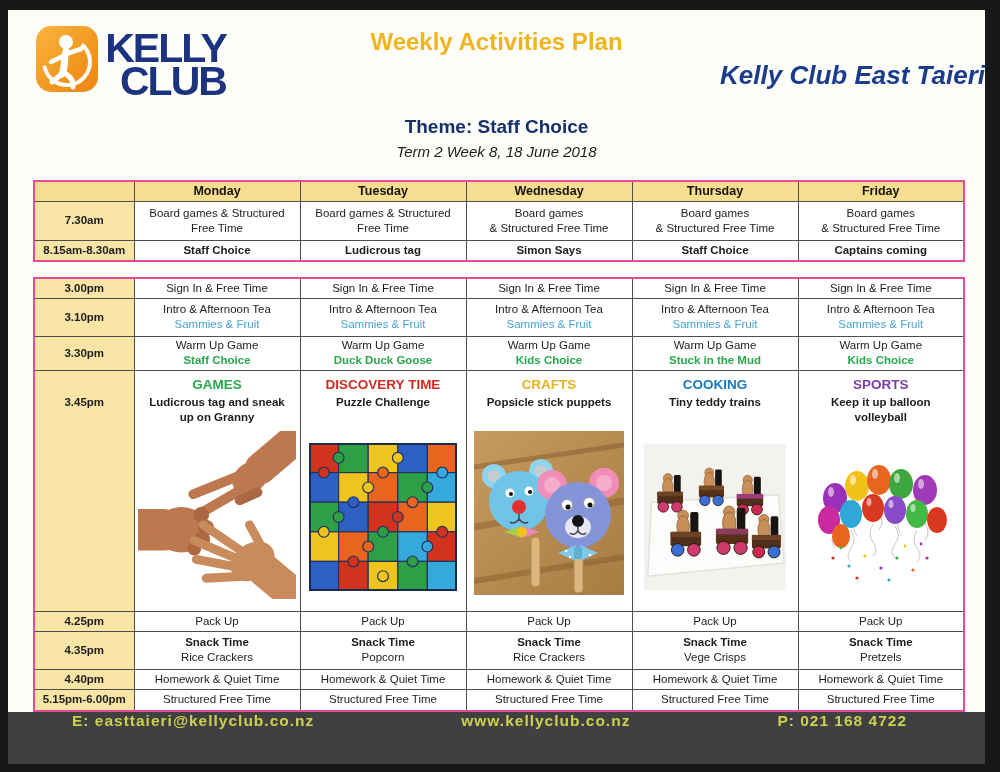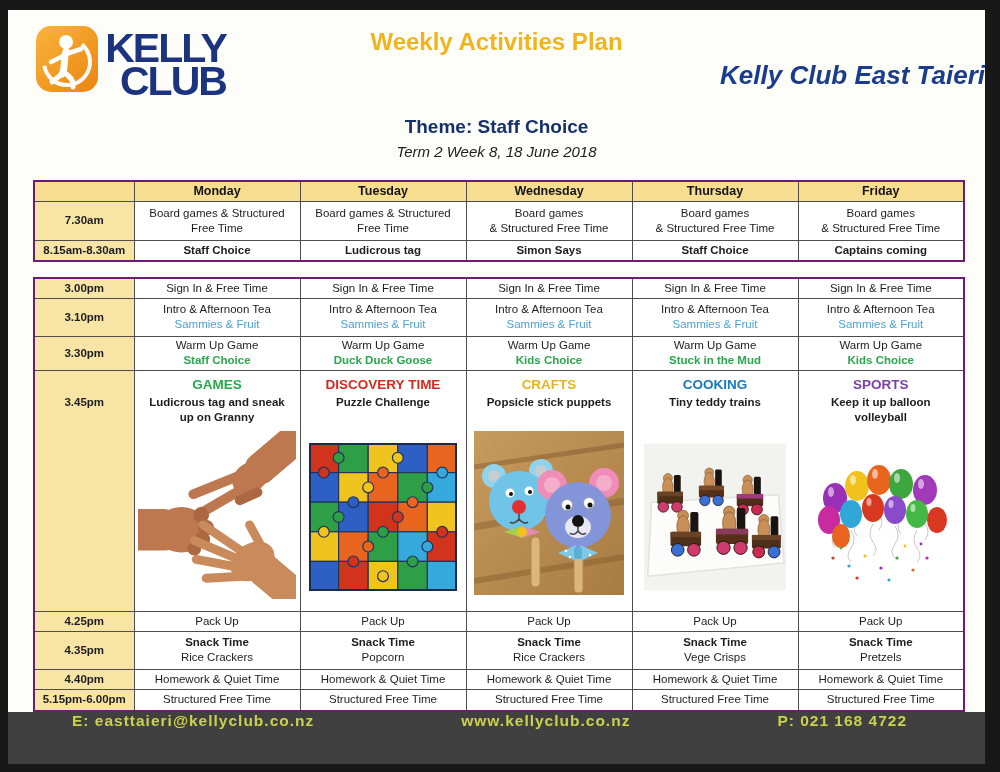--- a/index.html
+++ b/index.html
@@ -14,21 +14,21 @@
   .brand-text{margin-left:7px;color:#1C3480;font-weight:bold;font-size:41px;letter-spacing:-2px;line-height:33px;margin-top:6px;}
   .brand-text .l2{margin-left:15px;display:block;}
   .t1{position:absolute;top:18px;left:0;width:100%;text-align:center;color:#EFB41E;font-size:24px;font-weight:bold;}
   .t2{position:absolute;top:50px;left:0;width:100%;text-align:right;color:#1B3C8C;font-size:26px;font-weight:bold;font-style:italic;}
   .t3{position:absolute;top:106px;left:0;width:100%;text-align:center;color:#15306B;font-size:19px;font-weight:bold;}
   .t4{position:absolute;top:133px;left:0;width:100%;text-align:center;color:#1d1d1d;font-size:15px;font-style:italic;}
   
   table.sched{position:absolute;left:25px;border-collapse:collapse;table-layout:fixed;width:930px;background:#fff;}
   .sched td,.sched th{border:1px solid #4d4d4d;text-align:center;vertical-align:middle;
     font-size:11.5px;color:#1d1d1d;line-height:1.3;padding:1px 2px;overflow:hidden;}
-  table.sched{border:2px solid #701a75;}
+  table.sched{border:2px solid #ec4899;}
   col.c-time{width:100px;} col.c-day{width:166px;}
   .time{background:#F8E5A6;font-weight:bold;}
   th.hdrcell{background:#F7DD8F;font-size:12.5px;font-weight:bold;color:#141414;}
   .preline{white-space:pre-line;}
   .green{color:#27A84C;font-weight:bold;}
   .blue2{color:#4AA2D8;}
   .bold{font-weight:bold;}
   td.act{vertical-align:top;padding-top:5px;}
   td.vt{vertical-align:top;padding-top:24px;}
   .cat{font-size:13.5px;font-weight:bold;margin-bottom:2px;}

